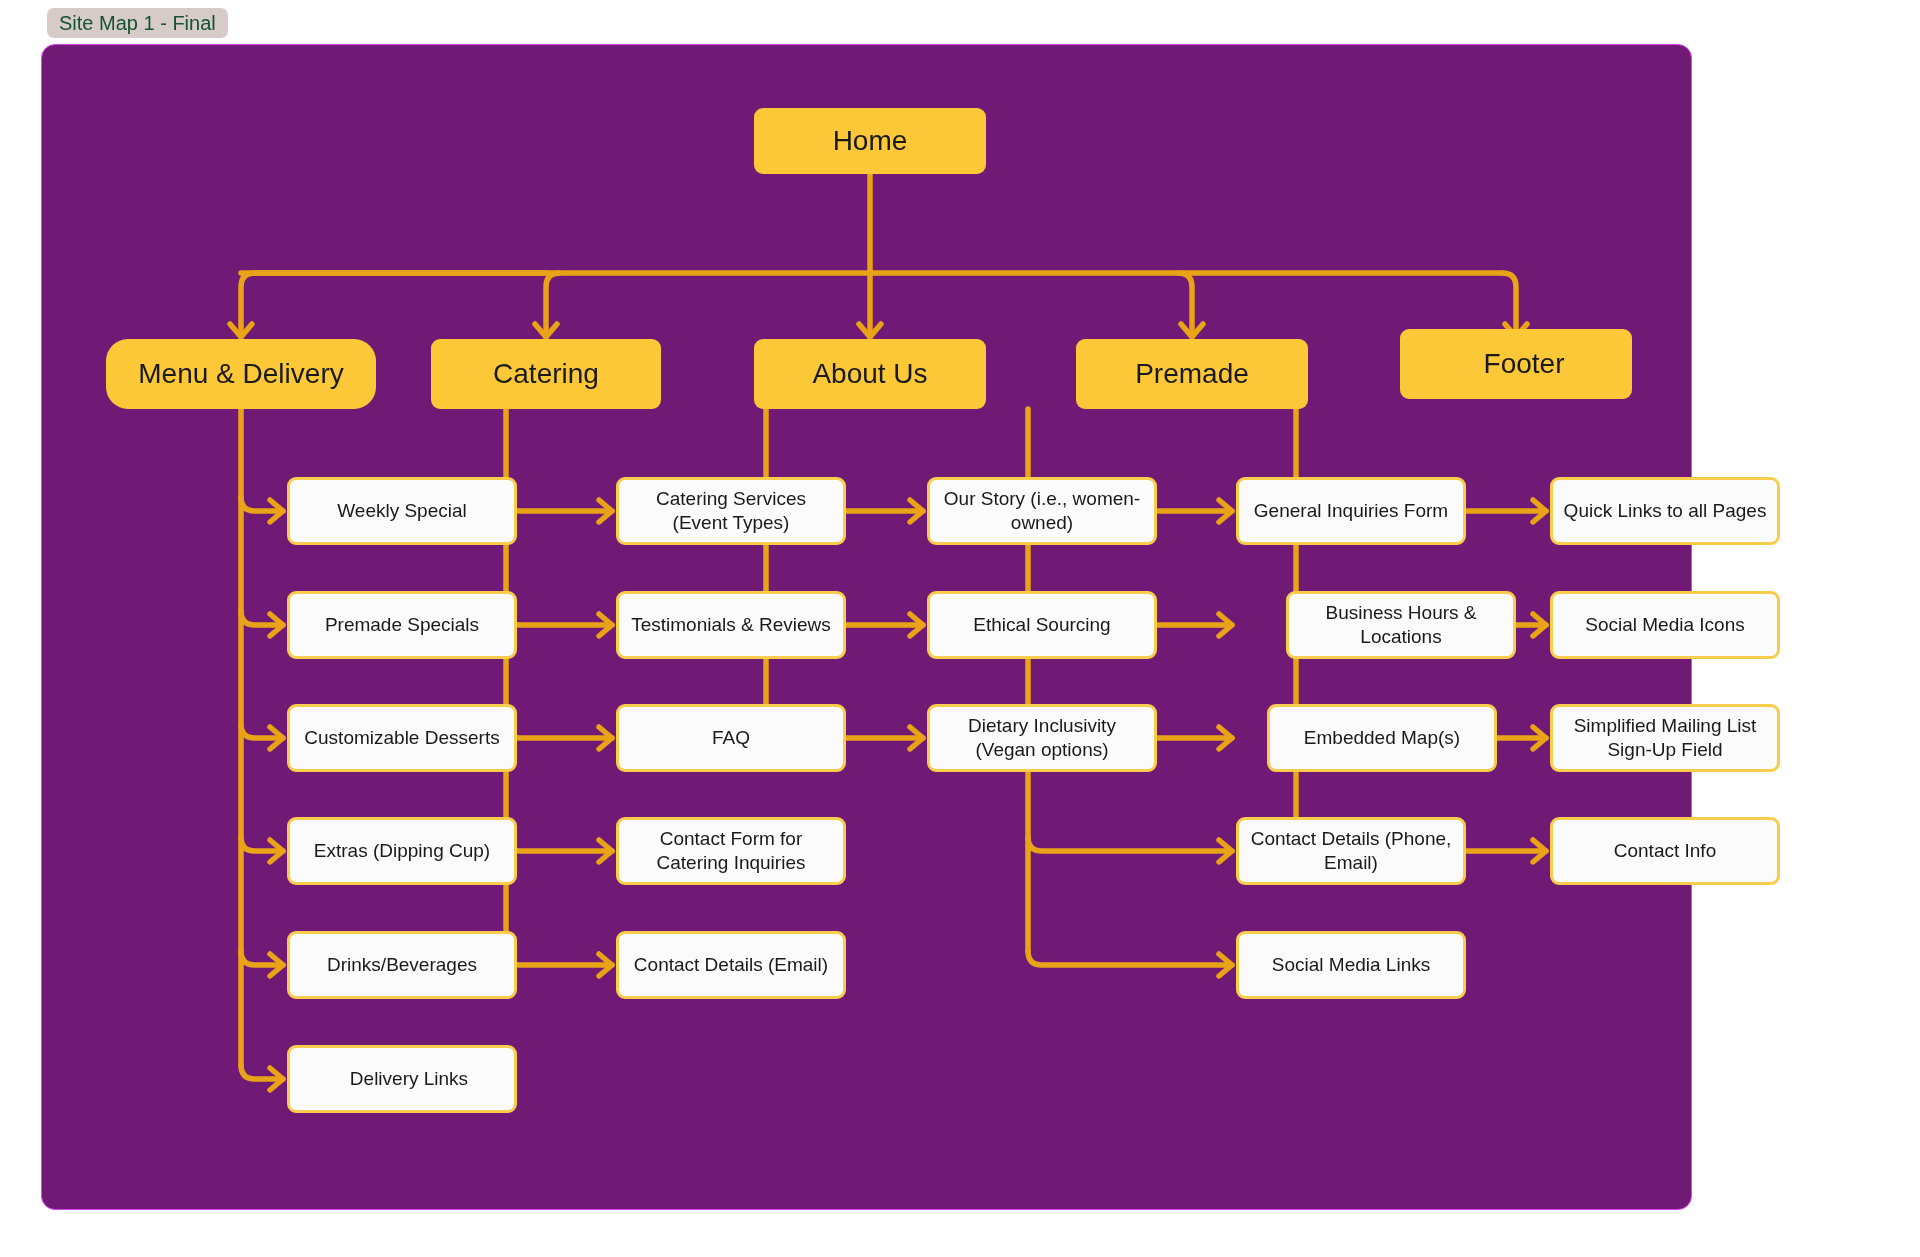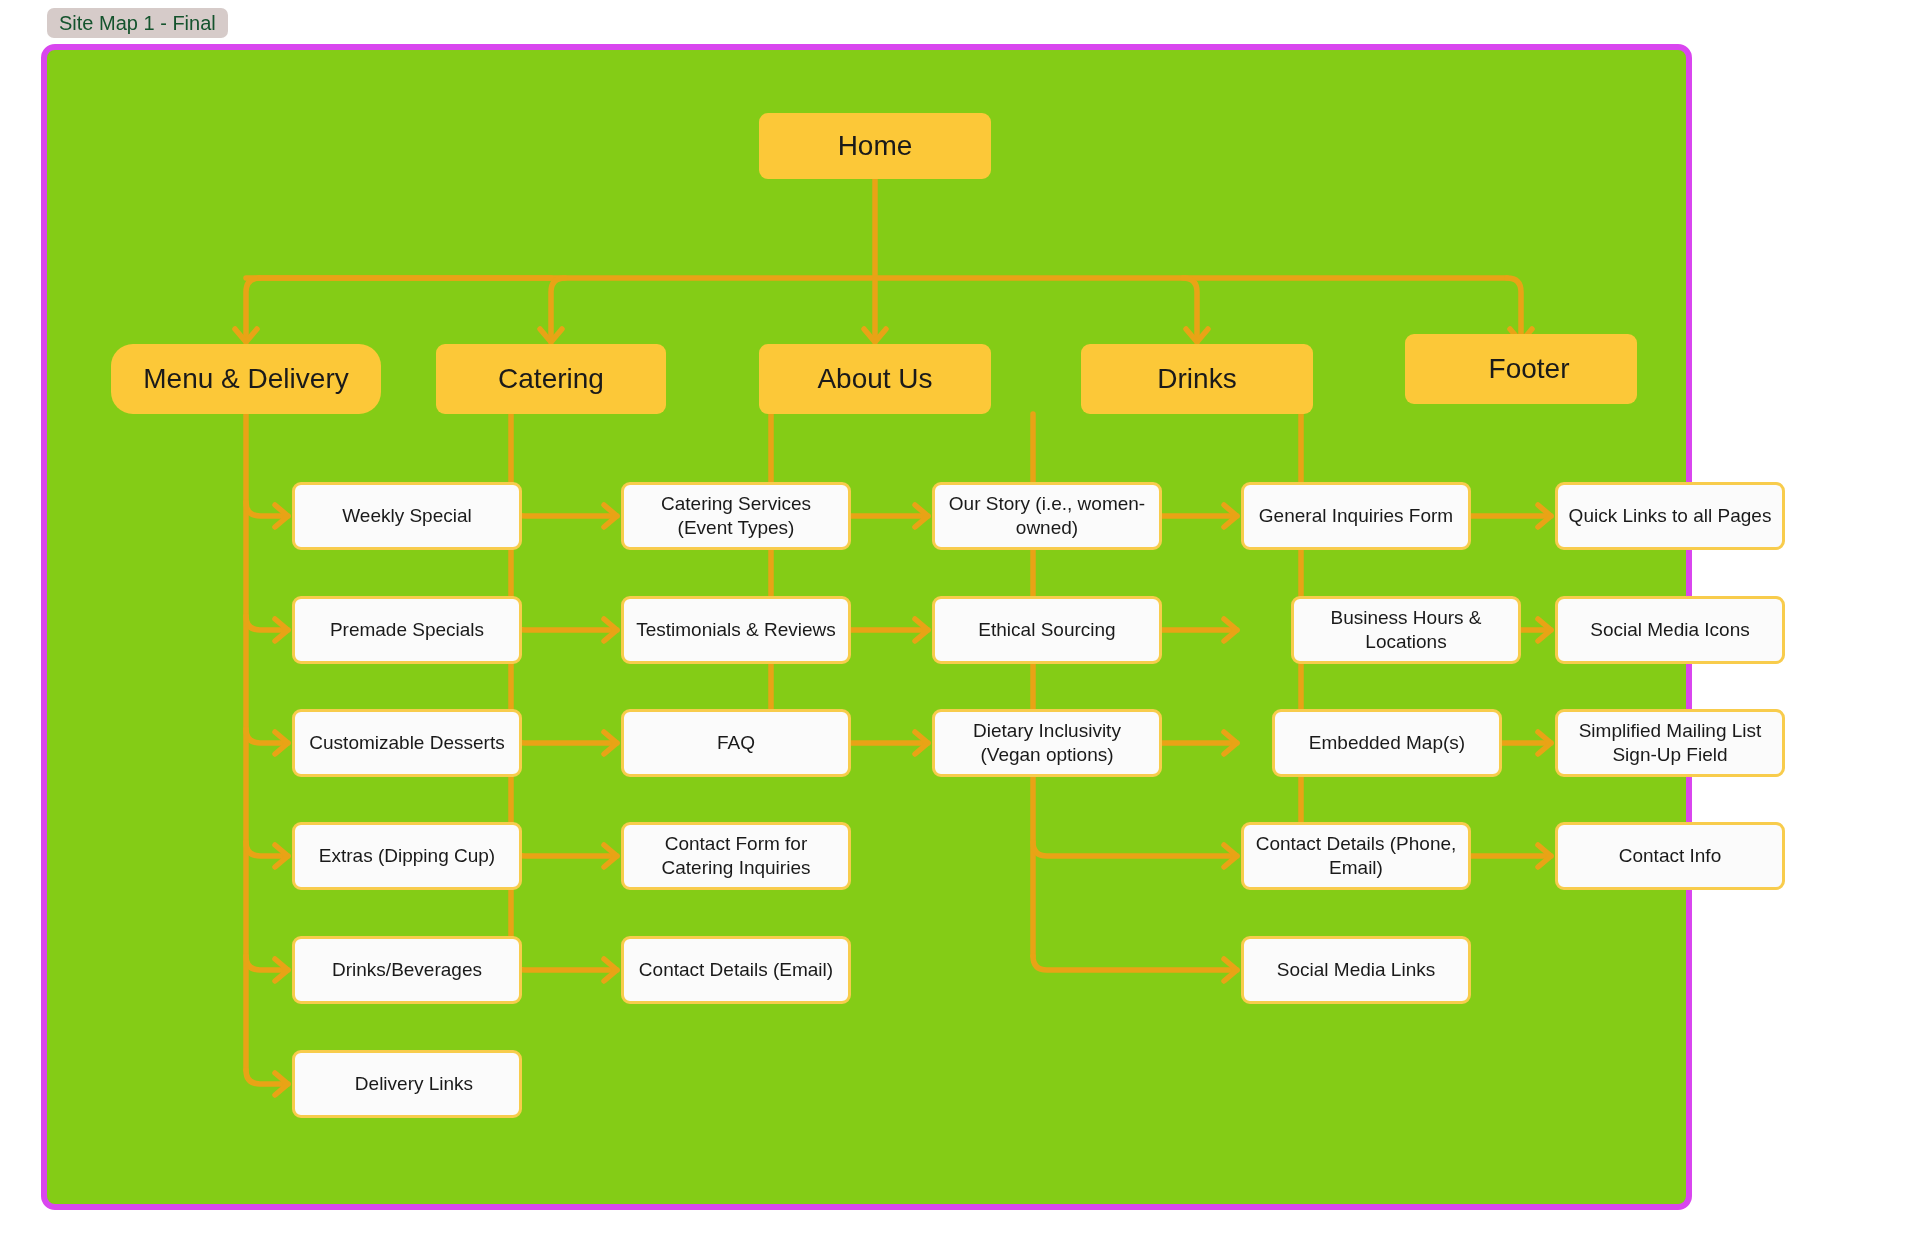--- a/index.html
+++ b/index.html
@@ -30,22 +30,22 @@
     color: #14532d;
     white-space: nowrap;
     z-index: 20;
   }
 
   
   #canvas {
     position: absolute;
     left: 41px; top: 44px;
     width: 1651px; height: 1166px;
-    background: #84cc16;
-    border: 6px solid #d946ef;
+    background: #701a75;
+    border: 1px solid #d946ef;
     border-radius: 14px;
   }
 
   #edges {
     position: absolute;
     left: 0; top: 0;
     width: 1838px; height: 1166px;
     pointer-events: none;
   }
 
@@ -172,21 +172,21 @@
     <div class="node node-branch" style="left:64px;top:294px;width:270px;height:70px;border-radius:22px;">
       <span>Menu &amp; Delivery</span>
     </div>
     <div class="node node-branch" style="left:389px;top:294px;width:230px;height:70px;">
       <span>Catering</span>
     </div>
     <div class="node node-branch" style="left:712px;top:294px;width:232px;height:70px;">
       <span>About Us</span>
     </div>
     <div class="node node-branch" style="left:1034px;top:294px;width:232px;height:70px;">
-      <span>Drinks</span>
+      <span>Premade</span>
     </div>
     <div class="node node-branch" style="left:1358px;top:284px;width:232px;height:70px;padding-left:16px;">
       <span>Footer</span>
     </div>
 
     <div class="node node-leaf" style="left:245px;top:432px;width:230px;height:68px;">
       <span>Weekly Special</span>
     </div>
     <div class="node node-leaf" style="left:245px;top:546px;width:230px;height:68px;">
       <span>Premade Specials</span>

